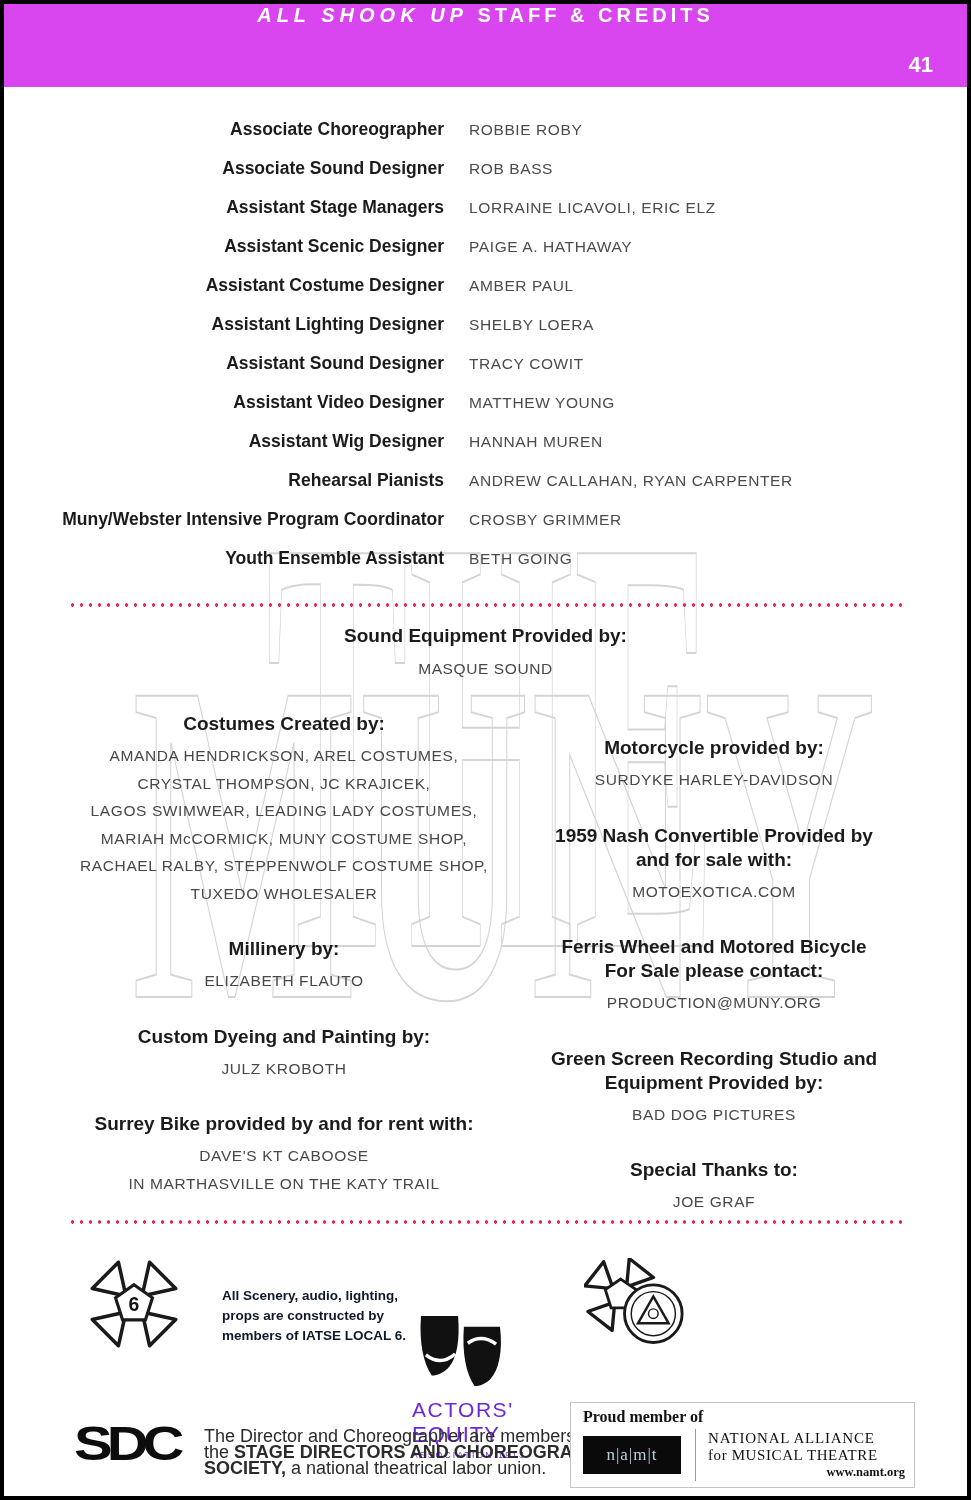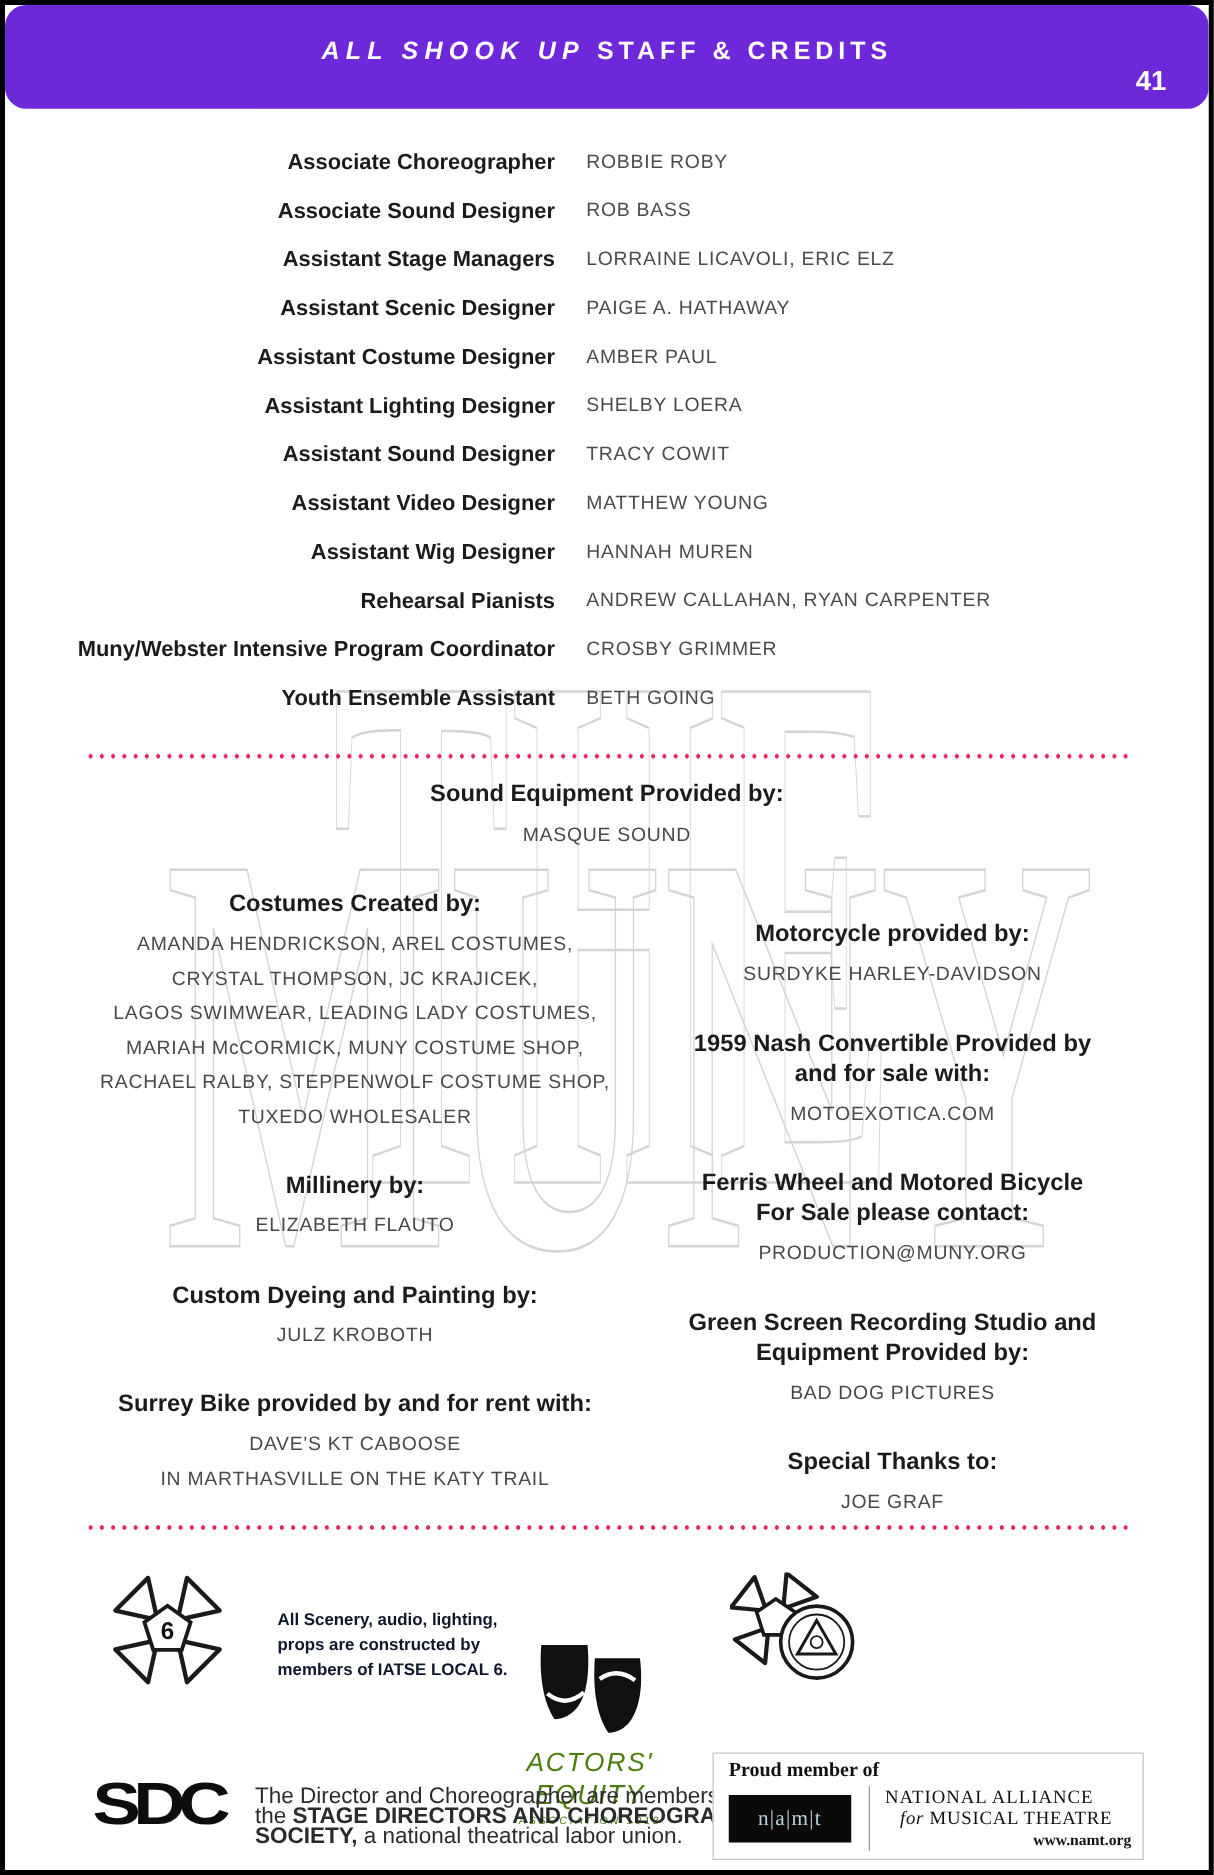--- a/index.html
+++ b/index.html
@@ -3,24 +3,23 @@
 <meta charset="utf-8">
 <style>
   html,body{margin:0;padding:0;}
   body{
     width:971px;height:1500px;box-sizing:border-box;position:relative;
     background:#fff;border:4px solid #000;overflow:hidden;
     font-family:"Liberation Sans",sans-serif;color:#231f20;
   }
   
   .pink-band{
-    position:absolute;top:0;left:0;right:0;height:74px;background:#6d28d9;
-    display:flex;align-items:center;justify-content:center;padding-bottom:9px;
+    position:absolute;top:0;left:0;right:0;height:74px;background:#d946ef;
+    display:flex;align-items:flex-start;justify-content:center;padding-bottom:9px;
     z-index:2;
-    border-radius:17px;
   }
   .band-title{color:#fff;font-size:20px;font-weight:bold;letter-spacing:4px;white-space:pre;}
   .band-title .it{font-style:italic;letter-spacing:5px;}
   .band-page{
     position:absolute;right:34px;bottom:9px;color:#fff;font-size:22px;font-weight:bold;
   }
   
   .wm{position:absolute;z-index:0;color:transparent;
       -webkit-text-stroke:2px #d4d4d4;font-family:"Liberation Serif",serif;
       font-weight:bold;line-height:1;transform-origin:0 0;white-space:nowrap;}
@@ -45,39 +44,39 @@
   .prov-col{position:absolute;top:708px;width:416px;text-align:center;}
   .prov-left{left:72px;} .prov-right{left:502px;margin-top:24px;}
   .prov-sec{margin-bottom:30px;}
   .prov-sec .names{margin-top:6px;}
   
   .f-abs{position:absolute;}
   .iatse-logo{left:86px;top:1256px;}
   .iatse-text{left:218px;top:1266px;font-size:13.5px;font-weight:bold;line-height:20px;color:#0f172a;margin-top:16px;}
   .usa-logo{left:580px;top:1254px;}
   .usa-text{left:692px;top:1262px;font-size:13.5px;font-weight:bold;line-height:20px;color:#231f20;}
-  .equity{left:408px;top:1310px;width:120px;text-align:center;color:#4d7c0f;font-style:italic;}
+  .equity{left:408px;top:1310px;width:120px;color:#6d28d9;}
   .equity-l1{font-size:21px;letter-spacing:1.5px;margin-top:2px;}
   .equity-l2{font-size:22px;letter-spacing:1px;}
   .equity-l3{font-size:8.5px;letter-spacing:2.2px;margin-top:2px;}
   .sdc-logo{left:70px;top:1412px;font-size:58px;font-weight:900;letter-spacing:-6px;
             transform:scaleY(.82);transform-origin:0 0;color:#0d0d0d;}
   .sdc-text{left:200px;top:1424px;font-size:18px;line-height:16px;color:#2b2b2b;}
   .sdc-text b{font-weight:bold;}
   .namt{left:566px;top:1398px;width:322px;border:1px solid #c4c4c4;background:#fff;
         padding:5px 9px 6px 12px;font-family:"Liberation Serif",serif;color:#111;}
   .namt-proud{font-weight:bold;font-size:16px;}
   .namt-row{display:flex;align-items:center;margin-top:3px;}
   .namt-black{background:#0a0a0a;width:98px;height:38px;display:flex;align-items:center;
               justify-content:center;font-size:17px;color:#b9d2da;letter-spacing:1px;}
   .namt-div{width:1px;height:52px;background:#9a9a9a;margin:0 12px 0 14px;}
   .namt-right{flex:1;}
   .namt-l1{font-size:15px;letter-spacing:.8px;}
   .namt-l2{font-size:15px;letter-spacing:.6px;}
-  .namt-l2 .it{font-style:italic;margin-left:12px;}
+  .namt-l2 .it{}
   .namt-url{font-size:12.5px;font-weight:bold;text-align:right;margin-top:1px;}
 </style>
 </head>
 <body>
 
 <div class="wm wm1">THE</div>
 <div class="wm wm2">MUNY</div>
 
 <div class="layer">
 

